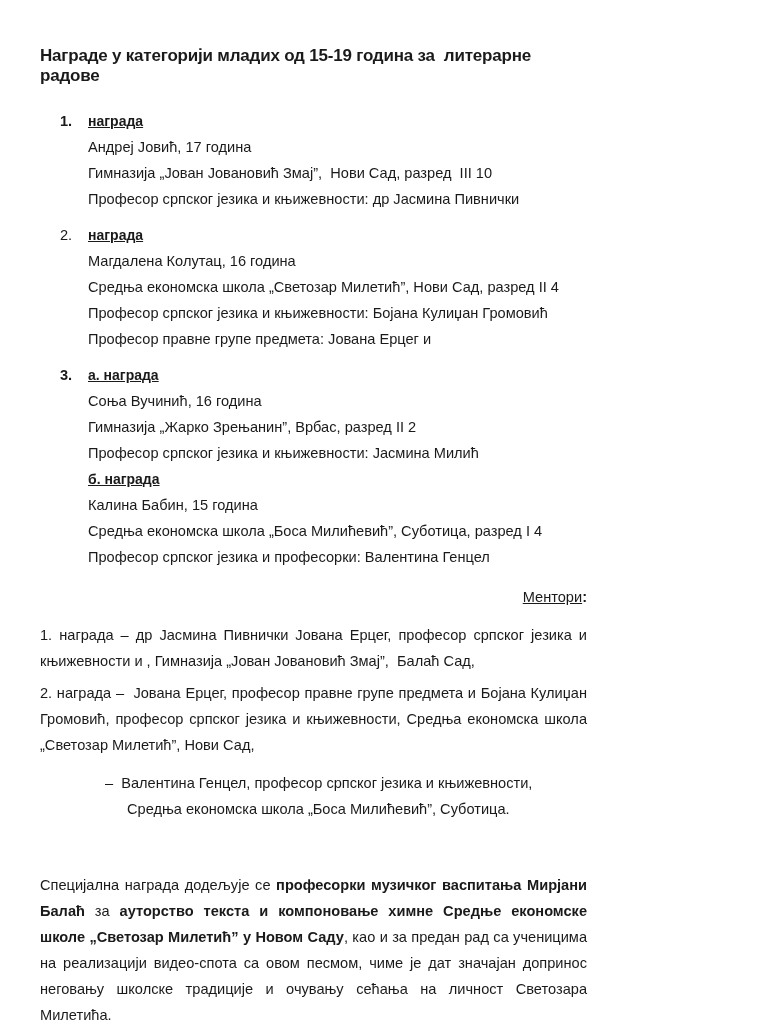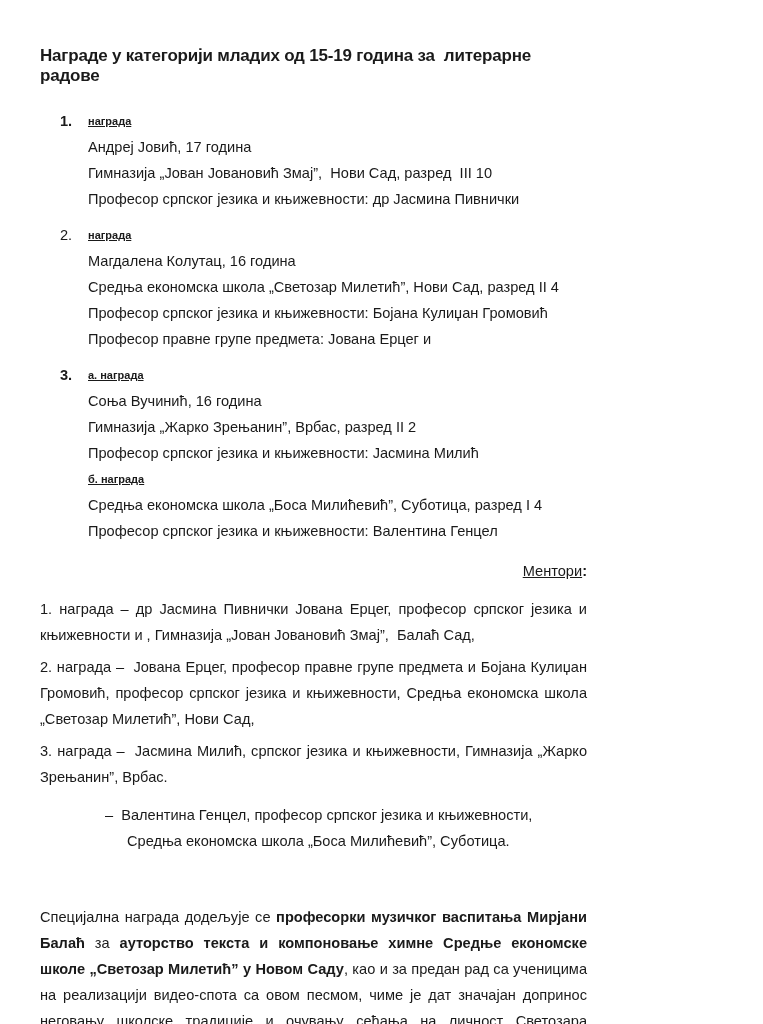--- a/index.html
+++ b/index.html
@@ -41,21 +41,21 @@
   .num-bold { font-weight: bold; }
   .award-body {
     flex: 1;
   }
   .line {
     font-size: 14.6px;
     line-height: 26px;
     white-space: pre-wrap;
   }
   .award-label {
-    font-size: 11px;
+    font-size: 14px;
     line-height: 26px;
     font-weight: bold;
   }
   .award-label .u { text-decoration: underline; }
   .mentors-heading {
     margin-top: 14px;
     font-size: 14.6px;
     line-height: 26px;
     margin-bottom: 12px;
     text-align: right;
@@ -118,32 +118,32 @@
     </div>
 
     <div class="award-item">
       <div class="award-num num-bold">3.</div>
       <div class="award-body">
         <div class="award-label"><span class="u">а. награда</span></div>
         <div class="line">Соња Вучинић, 16 година</div>
         <div class="line">Гимназија „Жарко Зрењанин”, Врбас, разред II 2</div>
         <div class="line">Професор српског језика и књижевности: Јасмина Милић</div>
         <div class="award-label"><span class="u">б. награда</span></div>
+        <div class="line">Калина Бабин, 15 година</div>
         <div class="line">Средња економска школа „Боса Милићевић”, Суботица, разред I 4</div>
-        <div class="line">Професор српског језика и књижевности: Валентина Генцел</div>
+        <div class="line">Професор српског језика и професорки: Валентина Генцел</div>
       </div>
     </div>
 
   </div>
 
   <div class="mentors-heading"><span class="u">Ментори</span><span class="c">:</span></div>
 
   <p class="mentor-p"><span class="lead">1. награда</span><span> – др Јасмина Пивнички Јована Ерцег, професор српског језика и књижевности и , Гимназија „Јован Јовановић Змај”,  Балаћ Сад,</span></p>
 
   <p class="mentor-p"><span class="lead">2. награда</span><span> –  Јована Ерцег, професор правне групе предмета и Бојана Кулиџан Громовић, професор српског језика и књижевности, Средња економска школа „Светозар Милетић”, Нови Сад,</span></p>
 
-  <p class="mentor-p"><span class="lead">3. награда</span><span> –  Јасмина Милић, српског језика и књижевности, Гимназија „Жарко Зрењанин”, Врбас.</span></p>
 
   <p class="mentor-sub">–  Валентина Генцел, професор српског језика и књижевности, Средња економска школа „Боса Милићевић”, Суботица.</p>
 
   <p class="special-p"><span>Специјална награда додељује се </span><span class="b">професорки музичког васпитања Мирјани Балаћ</span><span> за </span><span class="b">ауторство текста и компоновање химне Средње економске школе „Светозар Милетић” у Новом Саду</span><span>, као и за предан рад са ученицима на реализацији видео-спота са овом песмом, чиме је дат значајан допринос неговању школске традиције и очувању сећања на личност Светозара Милетића.</span></p>
 
 </div>
 
 </body></html>

